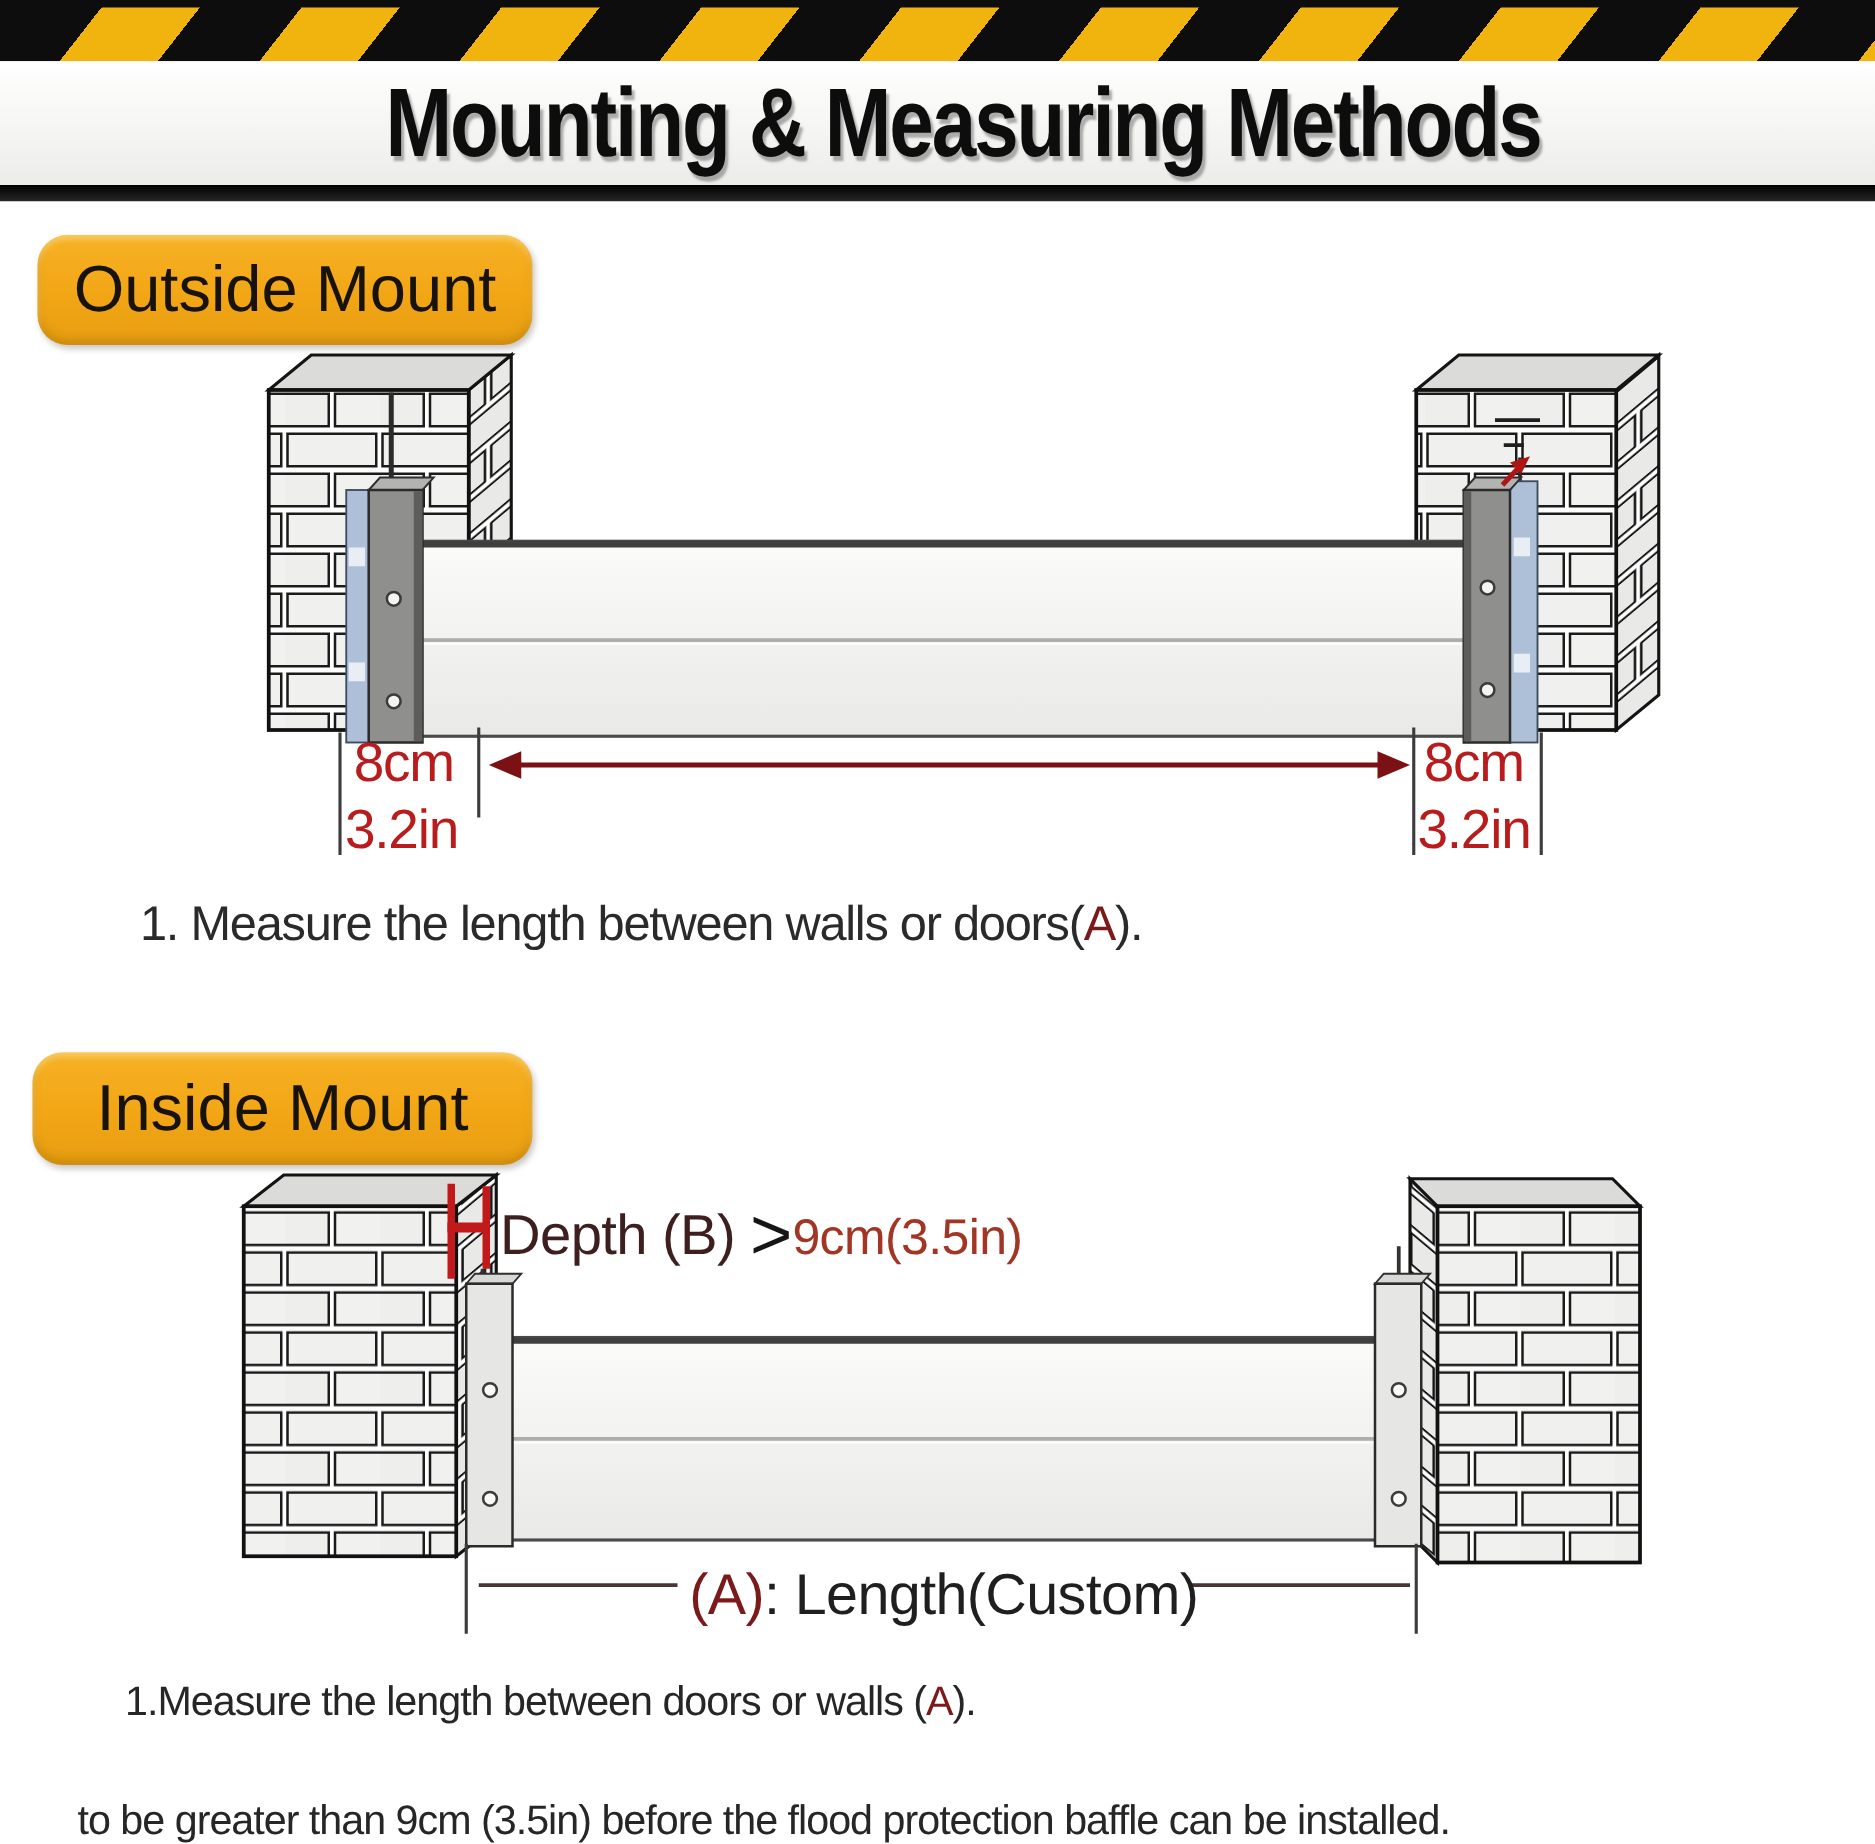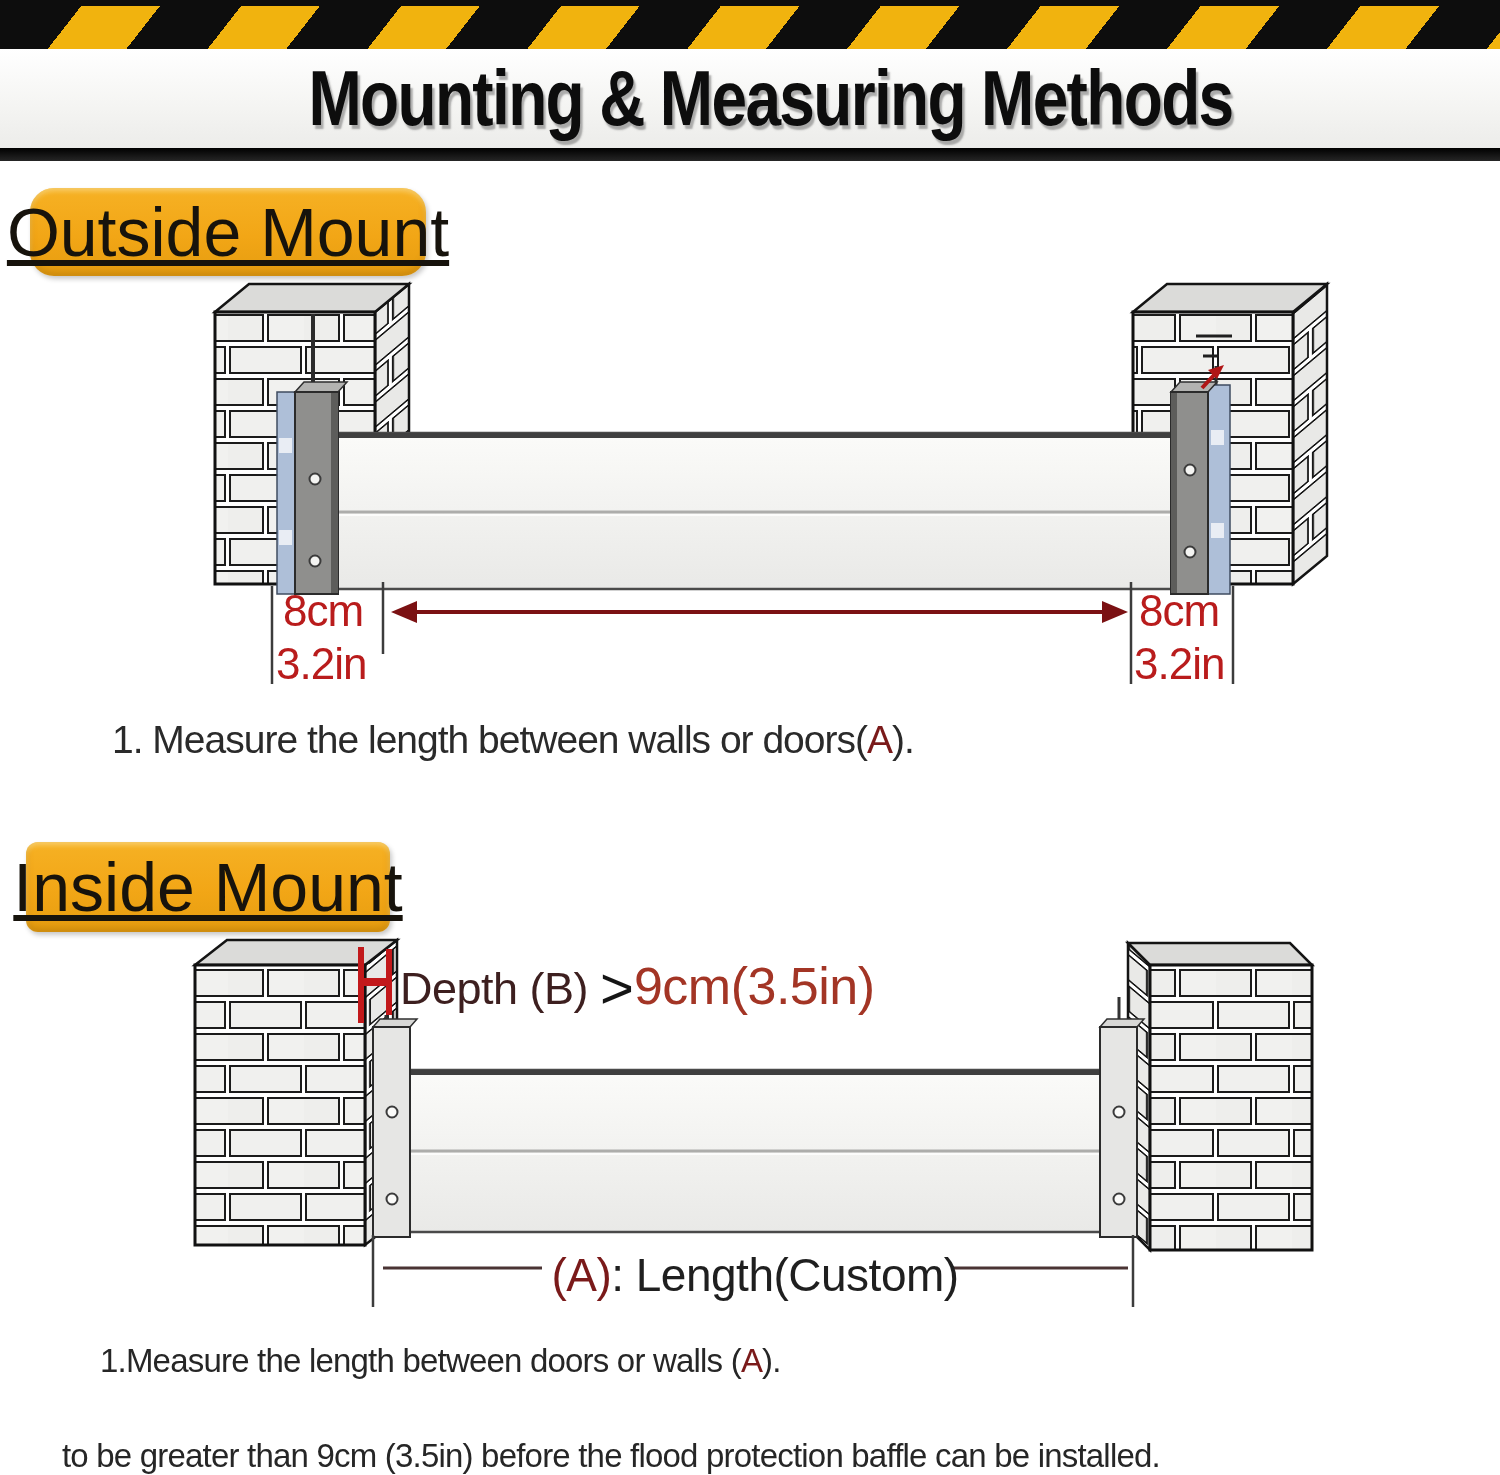--- a/index.html
+++ b/index.html
@@ -17,41 +17,41 @@
     background:linear-gradient(180deg,#ffffff 0%,#f4f4f2 60%,#ececea 100%);
     display:flex; align-items:center; justify-content:center; }
   .title-band h1 { margin:0; font-size:78px; font-weight:bold; color:#0d0d0d;
     letter-spacing:-2px; transform:scaleX(0.82); transform-origin:center;
     text-shadow:3px 4px 2px rgba(110,110,110,0.55); white-space:nowrap; }
   .title-underbar { position:absolute; top:148px; left:0; right:0; height:13px;
     background:linear-gradient(180deg,#000000,#262626); }
   
   .badge { position:absolute; display:flex; align-items:center; justify-content:center;
     background:linear-gradient(180deg,#F6B124 0%, var(--badge_orange) 55%, #E69D10 100%);
-    border-radius:24px; font-size:68px; color:#17130c; white-space:nowrap;
+    border-radius:24px; font-size:52px; color:#17130c; white-space:nowrap;
     box-shadow:2px 3px 5px rgba(0,0,0,0.22), inset 0 -4px 7px rgba(140,90,0,0.30),
-               inset 0 3px 5px rgba(255,235,170,0.55);text-decoration:underline; }
+               inset 0 3px 5px rgba(255,235,170,0.55); }
   .badge.outside { left:30px; top:188px; width:396px; height:88px; }
-  .badge.inside  { left:26px; top:842px; width:364px; height:90px;border-radius:12px; }
+  .badge.inside  { left:26px; top:842px; width:400px; height:90px; }
   
   .diagram { position:absolute; left:0; width:1500px; height:410px; }
   .diagram.one { top:280px; }
   .diagram.two { top:935px; }
   
   .ovl { position:absolute; white-space:nowrap; }
   .dim { font-size:44px; color:#b91c1c; letter-spacing:-1px; }
   .arrow-label { top:620px; left:415px; font-size:43px; color:#1e1e1e; letter-spacing:-0.5px; }
   .arrow-label .big-a { font-size:54px; font-weight:bold; color:var(--accent_red); }
   .steps { font-size:39px; letter-spacing:-1px; color:#2a2a2a; line-height:56px; }
   .steps.outside-steps { left:112px; top:712px; }
   .maroon { color:var(--maroon); }
   .depth-label { left:400px; top:954px; }
   .depth-label .d1 { font-size:45px; color:#3d1f1f; letter-spacing:-0.5px; }
   .depth-label .gt { font-size:58px; color:#151515; vertical-align:-4px; }
-  .depth-label .d2 { font-size:52px; color:var(--text_red); letter-spacing:-0.5px; }
+  .depth-label .d2 { font-size:40px; color:var(--text_red); letter-spacing:-0.5px; }
   .length-label { left:545px; top:1248px; width:420px; text-align:center;
     font-size:46px; color:#1f1f1f; letter-spacing:-0.5px; }
   .length-label .la { color:var(--maroon); }
   .bstep { font-size:33px; letter-spacing:-0.8px; color:#262626; }
   .bstep.l1 { left:100px; top:1342px; }
   .bstep.l2 { left:103px; top:1396px; }
   .bstep.l3 { left:62px;  top:1437px; }
   .bstep .red { color:var(--text_red); }
 </style>
 </head>

